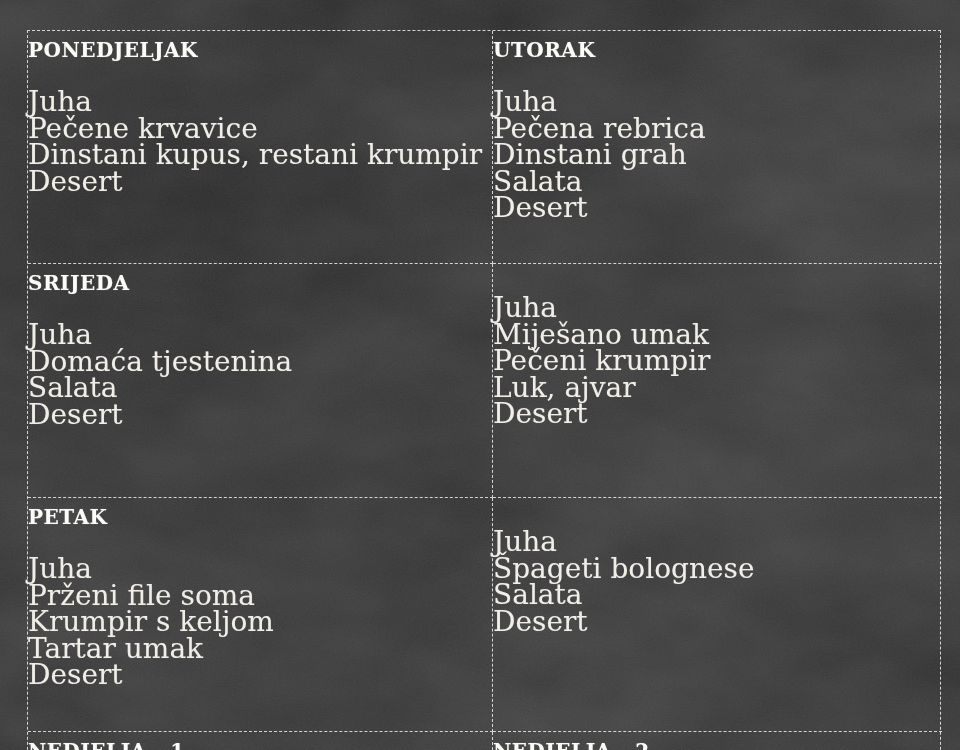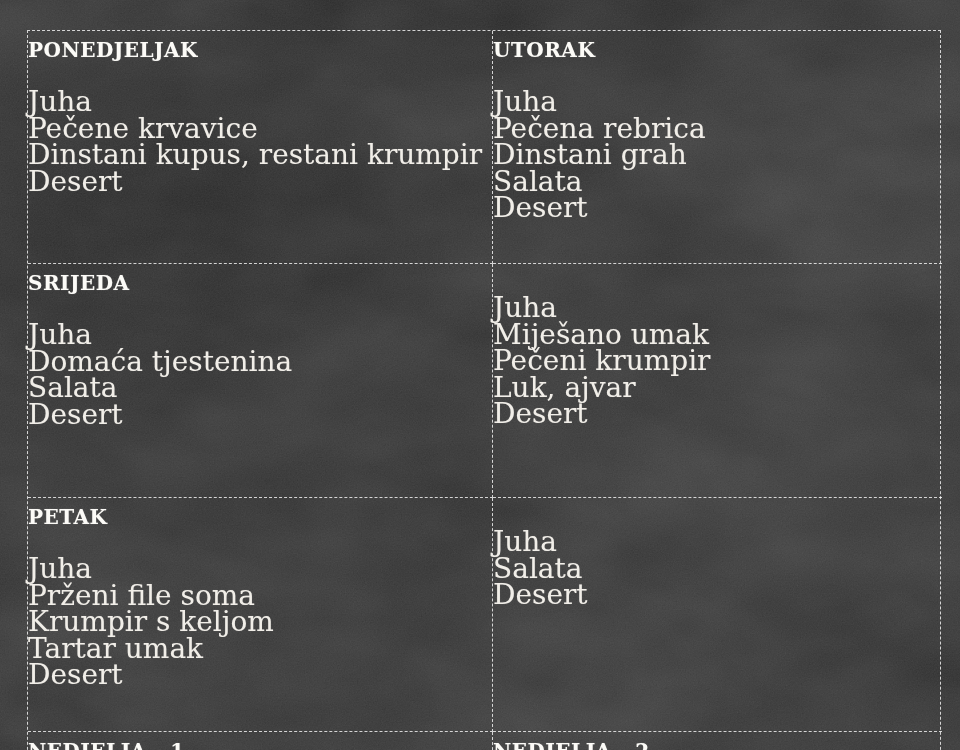--- a/index.html
+++ b/index.html
@@ -140,20 +140,21 @@
         <li>Prženi file soma</li>
         <li>Krumpir s keljom</li>
         <li>Tartar umak</li>
         <li>Desert</li>
       </ul>
   </section>
 
   <section class="day-cell">
     <ul class="day-items">
         <li>Juha</li>
+        <li>Špageti bolognese</li>
         <li>Salata</li>
         <li>Desert</li>
       </ul>
   </section>
 
   <section class="day-cell">
     <h2 class="day-title">NEDJELJA - 1</h2>
     <ul class="day-items"></ul>
   </section>
 

